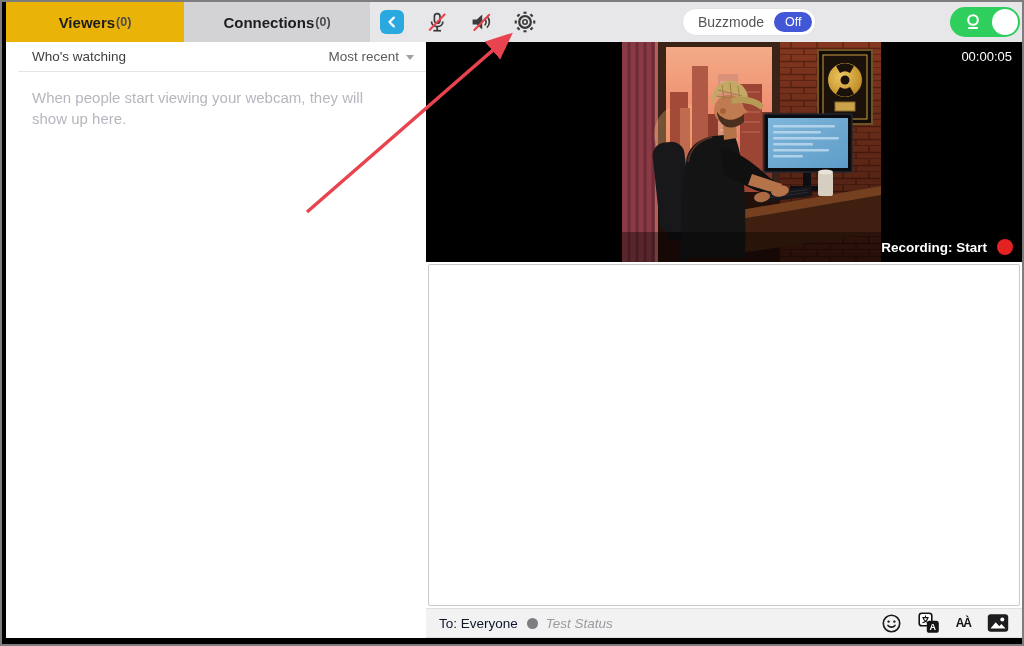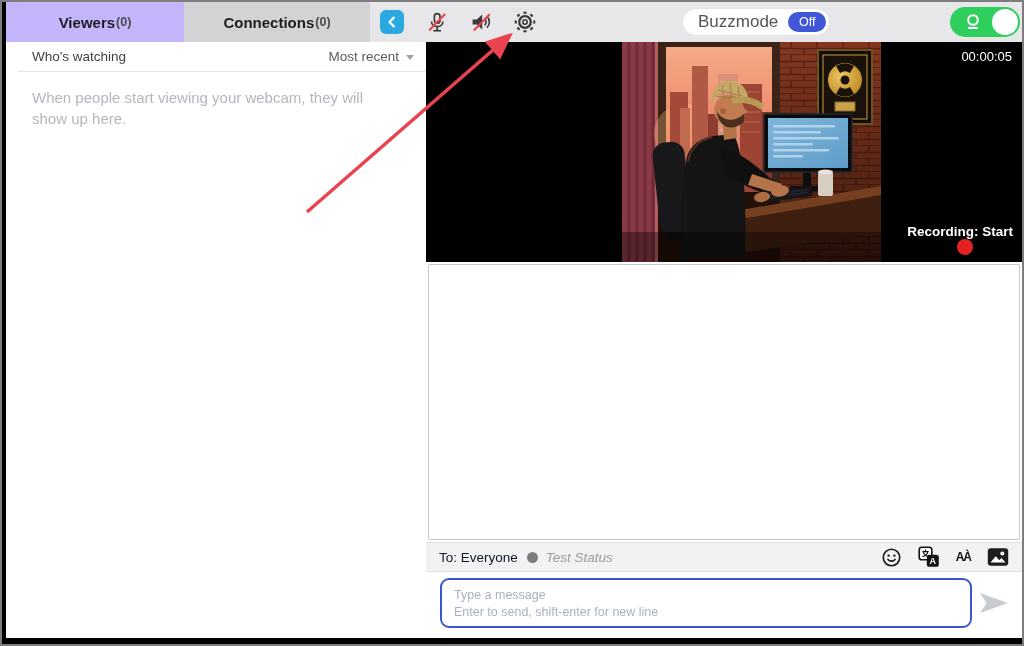--- a/index.html
+++ b/index.html
@@ -5,48 +5,48 @@
   * { margin:0; padding:0; box-sizing:border-box; }
   html,body { background:#c9c9c9; }
   body { font-family:"Liberation Sans", sans-serif; }
   .screen { position:relative; width:1024px; height:646px; border:2px solid #7d7d7d; background:#000; overflow:hidden; }
   .app { position:absolute; left:4px; top:0; right:0; bottom:6px; display:flex; flex-direction:column; background:#fff; }
 
   
   .topbar { height:40px; display:flex; align-items:stretch; background:#e7e7e9; flex:0 0 auto; }
   .tab { display:flex; align-items:center; justify-content:center; font-size:15px; font-weight:bold; color:#1d1d1f; cursor:pointer; }
   .tab .count { font-size:12.5px; color:#4a4a4a; font-weight:bold; margin-left:1px; }
-  .tab-viewers { width:178px; background:#c4b5fd; }
+  .tab-viewers { width:178px; background:#eab308; }
   .tab-connections { width:186px; background:#d3d3d6; }
   .toolbar { flex:1; position:relative; display:flex; align-items:center; padding-left:10px; }
   .collapse-btn { width:24px; height:24px; border-radius:6px; background:#29a9e0; display:flex; align-items:center; justify-content:center; cursor:pointer; }
   .tool-icon { width:22px; height:22px; margin-left:22px; cursor:pointer; display:flex; align-items:center; justify-content:center; }
   .tool-icon:first-of-type { margin-left:24px; }
   .buzzmode { position:absolute; left:312px; top:6px; height:28px; background:#fff; border:1px solid #e3e3e5; border-radius:14px; display:flex; align-items:center; padding:0 3px 0 15px; }
-  .buzzmode-label { font-size:17px; color:#555; margin-right:10px; }
+  .buzzmode-label { font-size:14px; color:#555; margin-right:10px; }
   .buzzmode-state { background:#4257d8; color:#fff; font-size:12.5px; border-radius:11px; height:20px; min-width:38px; display:flex; align-items:center; justify-content:center; cursor:pointer; }
   .cam-toggle { margin-left:auto; margin-right:2px; width:70px; height:30px; border-radius:15px; background:#2fcf5e; position:relative; display:flex; align-items:center; cursor:pointer; }
   .cam-toggle-icon { margin-left:13px; }
   .cam-knob { position:absolute; right:2px; top:2px; width:26px; height:26px; border-radius:50%; background:#fff; }
 
   
   .main { flex:1; display:flex; min-height:0;margin-left:12px; }
   .left-panel { width:408px; background:#fff; display:flex; flex-direction:column; }
   .panel-head { height:30px; border-bottom:1px solid #e4e4e6; display:flex; align-items:center; padding:0 12px 0 14px; }
   .panel-title { font-size:13.5px; color:#3f3f42; }
   .sort { margin-left:auto; display:flex; align-items:center; cursor:pointer; }
   .sort-label { font-size:13.5px; color:#5a5a5e; }
   .chev-down { width:0; height:0; border-left:4.5px solid transparent; border-right:4.5px solid transparent; border-top:5px solid #a0a0a6; margin-left:7px; margin-top:2px; }
   .empty-msg { padding:16px 18px 0 14px; font-size:15px; line-height:1.38; color:#b6b6be; max-width:390px; }
 
   .right-col { flex:1; display:flex; flex-direction:column; min-width:0; }
   .video-stage { height:220px; background:#000; position:relative; flex:0 0 auto; }
   .scene { position:absolute; left:196px; top:0; width:259px; height:220px; }
   .timer { position:absolute; top:7px; right:10px; color:#fff; font-size:13px; }
-  .recording { position:absolute; bottom:7px; right:9px; display:flex; align-items:center;flex-direction:column; }
+  .recording { position:absolute; bottom:7px; right:9px; display:flex; align-items:center; }
   .recording-label { color:#fff; font-size:13.5px; font-weight:600; cursor:pointer; }
   .rec-dot { width:16px; height:16px; border-radius:50%; background:#e42222; margin-left:10px; cursor:pointer; }
 
   .chat-list { flex:1; margin:2px 2px 2px 2px; background:#fff; border:1px solid #c9c9cd; border-radius:2px; }
 
   .to-bar { height:30px; background:#f2f2f3; border-top:1px solid #e0e0e2; border-bottom:1px solid #e0e0e2; display:flex; align-items:center; padding:0 13px; flex:0 0 auto; }
   .to-label { font-size:13.5px; color:#0f172a; }
   .status-dot { width:11px; height:11px; border-radius:50%; background:#7d7d82; margin:0 8px 0 9px; }
   .status-text { font-size:13.5px; font-style:italic; color:#9a9aa0; }
   .to-icons { margin-left:auto; display:flex; align-items:center; gap:16px; }
@@ -301,31 +301,20 @@
             <span class="ticon">
               <svg width="22" height="20" viewBox="0 0 22 20">
                 <rect x="0.8" y="1.2" width="20.4" height="17.6" rx="3" fill="#1d1d1f"></rect>
                 <circle cx="15.3" cy="6.4" r="2" fill="#fff"></circle>
                 <path d="M3.5 15.6 L8.7 9.2 L12.3 13.3 L14.4 11 L18.6 15.6 Z" fill="#fff"></path>
               </svg>
             </span>
           </div>
         </div>
 
-        <div class="input-row">
-          <div class="msg-input">
-            <span class="ph-line">Type a message</span>
-            <span class="ph-line">Enter to send, shift-enter for new line</span>
-          </div>
-          <div class="send-btn">
-            <svg width="32" height="30" viewBox="0 0 32 30">
-              <path d="M2 5 L30 15 L2 25 L8.5 15 Z" fill="#c9ccd1"></path>
-            </svg>
-          </div>
-        </div>
       </div>
     </div>
 
     <svg class="arrow-overlay" width="1016" height="636" viewBox="0 0 1016 636">
       <defs>
         <marker id="ah" markerWidth="9" markerHeight="8" refX="6.5" refY="3.5" orient="auto">
           <polygon points="0 0, 8 3.5, 0 7" fill="#e8434e"></polygon>
         </marker>
       </defs>
       <line x1="301" y1="210" x2="503" y2="34" stroke="#e8434e" stroke-width="3.4" marker-end="url(#ah)"></line>

